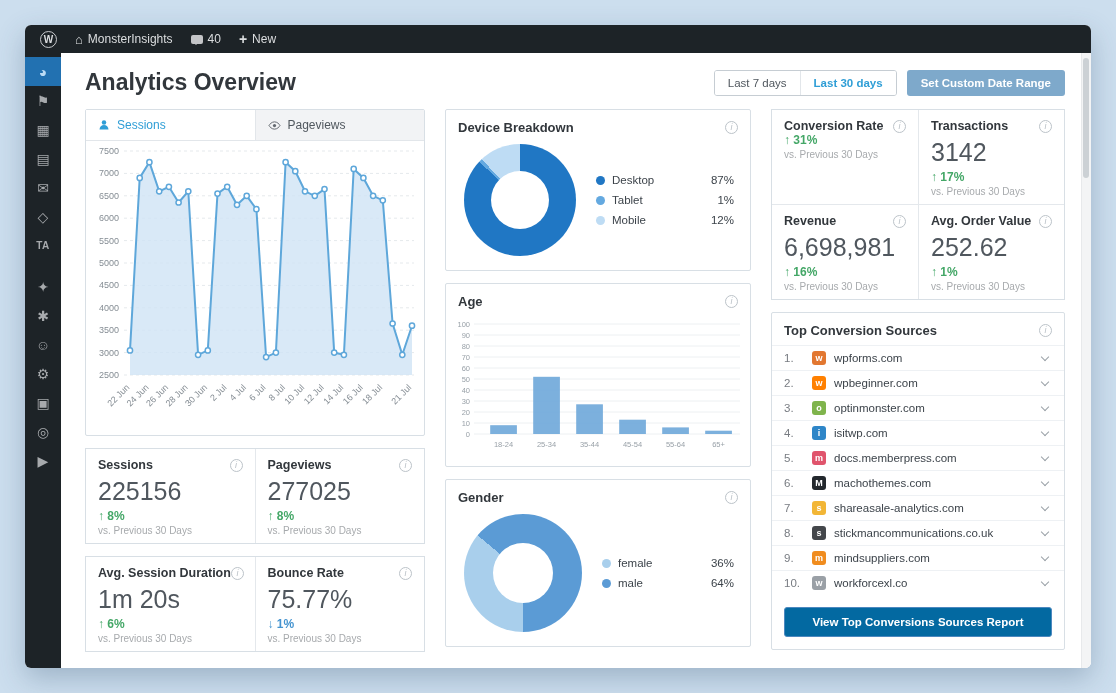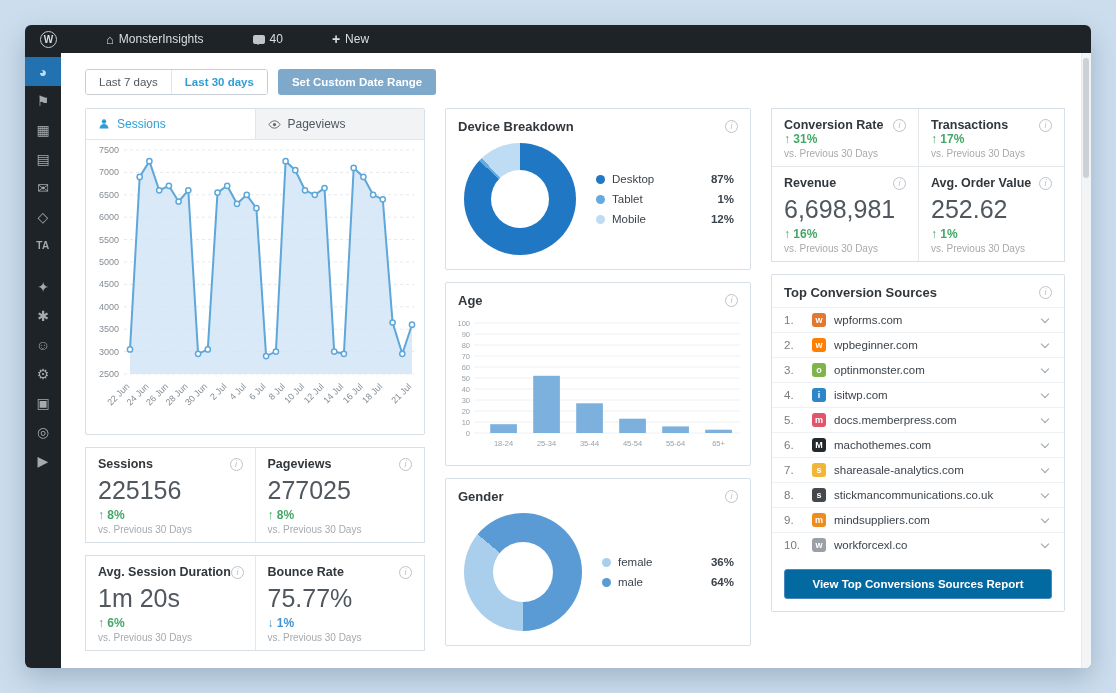--- a/index.html
+++ b/index.html
@@ -3,21 +3,21 @@
 <meta charset="utf-8">
 <style>
   * { box-sizing: border-box; }
   body { margin:0; background:#ccdeee; font-family:"Liberation Sans", sans-serif; }
   .frame { width:1116px; height:693px; padding:25px; }
   .window { width:1066px; height:643px; background:#fff; border-radius:6px; overflow:hidden;
             box-shadow:0 10px 28px rgba(50,80,110,.30); display:flex; flex-direction:column; position:relative; }
 
   
   .admin-bar { height:28px; flex:0 0 28px; background:#1d2327; display:flex; align-items:center;
-               color:#dcdee0; font-size:12px; padding:0 6px;gap:31px; }
+               color:#dcdee0; font-size:12px; padding:0 6px; }
   .ab-item { display:flex; align-items:center; gap:5px; padding:0 9px; height:100%; cursor:pointer; }
   .wp-logo { width:17px; height:17px; border:1.6px solid #c9cbce; border-radius:50%;
              display:flex; align-items:center; justify-content:center; font-size:10px; font-weight:700; }
   .wp-logo::after { content:"W"; }
   .home-ic::before { content:"⌂"; font-size:13px; }
   .bubble { width:12px; height:9px; background:#c3c4c7; border-radius:2px; position:relative; }
   .bubble::after { content:""; position:absolute; left:2px; bottom:-4px; border:3px solid transparent; border-top-color:#c3c4c7; }
   .plus-ic::before { content:"+"; font-size:14px; font-weight:700; }
 
   
@@ -82,21 +82,21 @@
 
   
   .donut-row { display:flex; align-items:center; padding:2px 16px 14px 18px; gap:20px; }
   .donut { width:112px; height:112px; border-radius:50%; position:relative; flex:0 0 auto; }
   .donut::after { content:""; position:absolute; inset:27px; background:#fff; border-radius:50%; }
   .donut.big { width:118px; height:118px; } .donut.big::after { inset:29px; }
   .legend { flex:1; display:flex; flex-direction:column; gap:8px; }
   .lg-row { display:flex; align-items:center; font-size:11.5px; color:#3c434a; gap:7px; }
   .lg-dot { width:9px; height:9px; border-radius:50%; flex:0 0 9px; }
   .lg-label { flex:1; }
-  .lg-val { font-weight:700; }
+  .lg-val { font-weight:400; }
 
   
   .src-row { display:flex; align-items:center; gap:8px; padding:5px 12px; border-top:1px solid #eef1f4;
              font-size:11.5px; cursor:pointer; }
   .src-rank { width:20px; color:#787c82; flex:0 0 20px; }
   .src-fav { width:14px; height:14px; border-radius:3px; color:#fff; font-size:9px; font-weight:700;
              display:flex; align-items:center; justify-content:center; flex:0 0 14px; }
   .src-domain { flex:1; color:#3c434a; white-space:nowrap; overflow:hidden; text-overflow:ellipsis; }
   .chev { width:6px; height:6px; border:solid #9aa1a7; border-width:0 1.5px 1.5px 0;
           transform:rotate(45deg); margin:0 4px 2px 0; flex:0 0 6px; }
@@ -148,20 +148,21 @@
           <div class="sb-item">✱</div>
           <div class="sb-item">☺</div>
           <div class="sb-item">⚙</div>
           <div class="sb-item">▣</div>
           <div class="sb-item">◎</div>
           <div class="sb-item">▶</div>
         </div>
 
       <div class="main">
         <div class="page-head">
+          <h1>Analytics Overview</h1>
           <div class="date-controls">
             <div class="seg">
               <button class="seg-btn">Last 7 days</button>
               <button class="seg-btn active">Last 30 days</button>
             </div>
             <button class="custom-range">Set Custom Date Range</button>
           </div>
         </div>
 
         <div class="cols">
@@ -402,20 +403,21 @@
                     <span class="info"></span>
                   </div>
                 <div class="m-change" style="color: rgb(68, 167, 103);">↑ 31%</div>
                 <div class="m-sub">vs. Previous 30 Days</div>
               </div>
               <div class="metric">
                 <div class="m-head">
                     <span class="m-label">Transactions</span>
                     <span class="info"></span>
                   </div>
+                <div class="m-value">3142</div>
                 <div class="m-change" style="color: rgb(68, 167, 103);">↑ 17%</div>
                 <div class="m-sub">vs. Previous 30 Days</div>
               </div>
               <div class="metric">
                 <div class="m-head">
                     <span class="m-label">Revenue</span>
                     <span class="info"></span>
                   </div>
                 <div class="m-value">6,698,981</div>
                 <div class="m-change" style="color: rgb(68, 167, 103);">↑ 16%</div>

